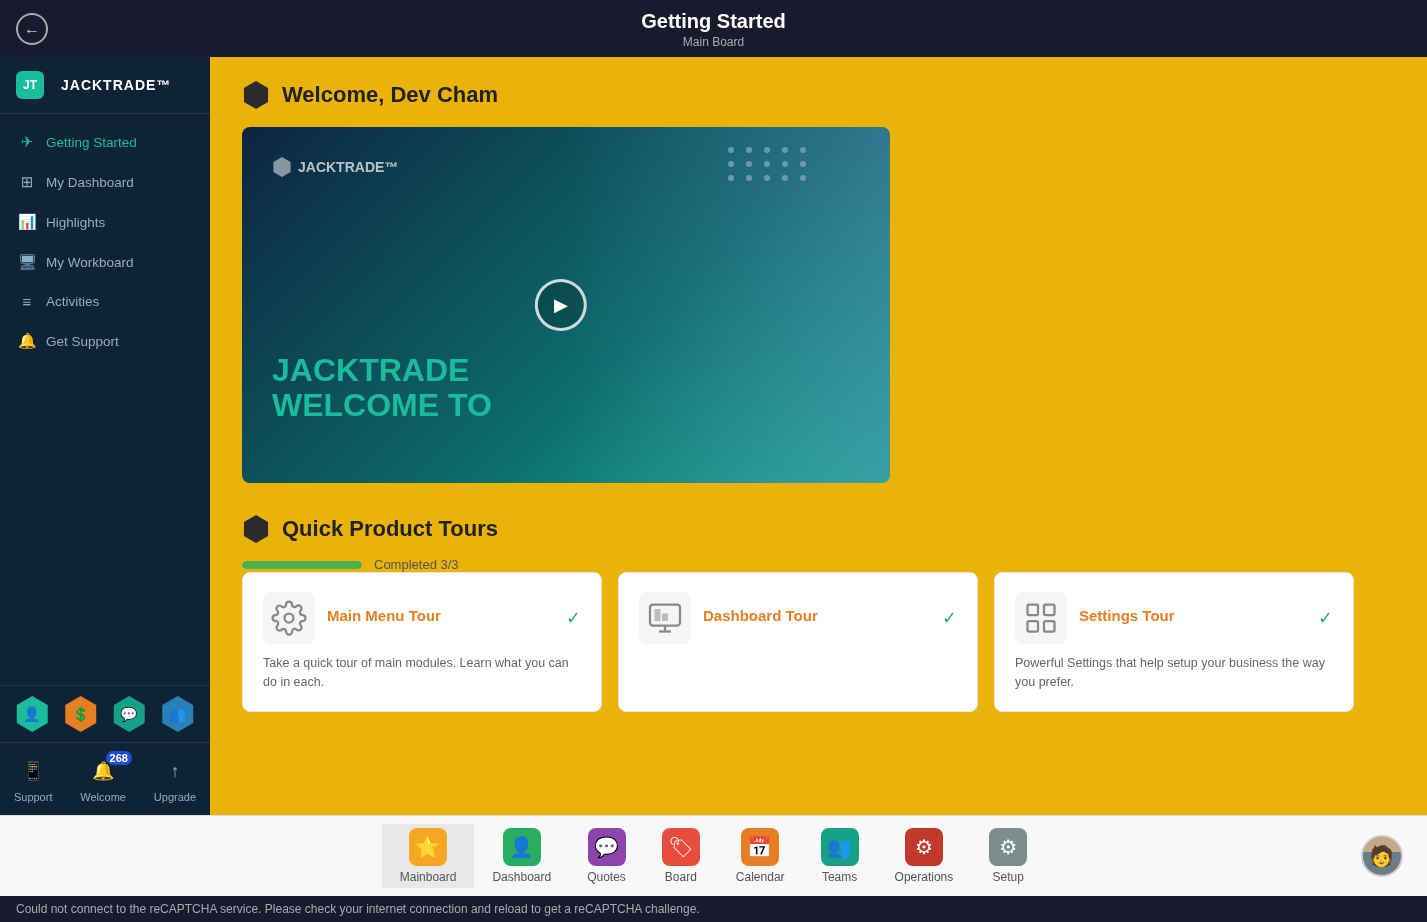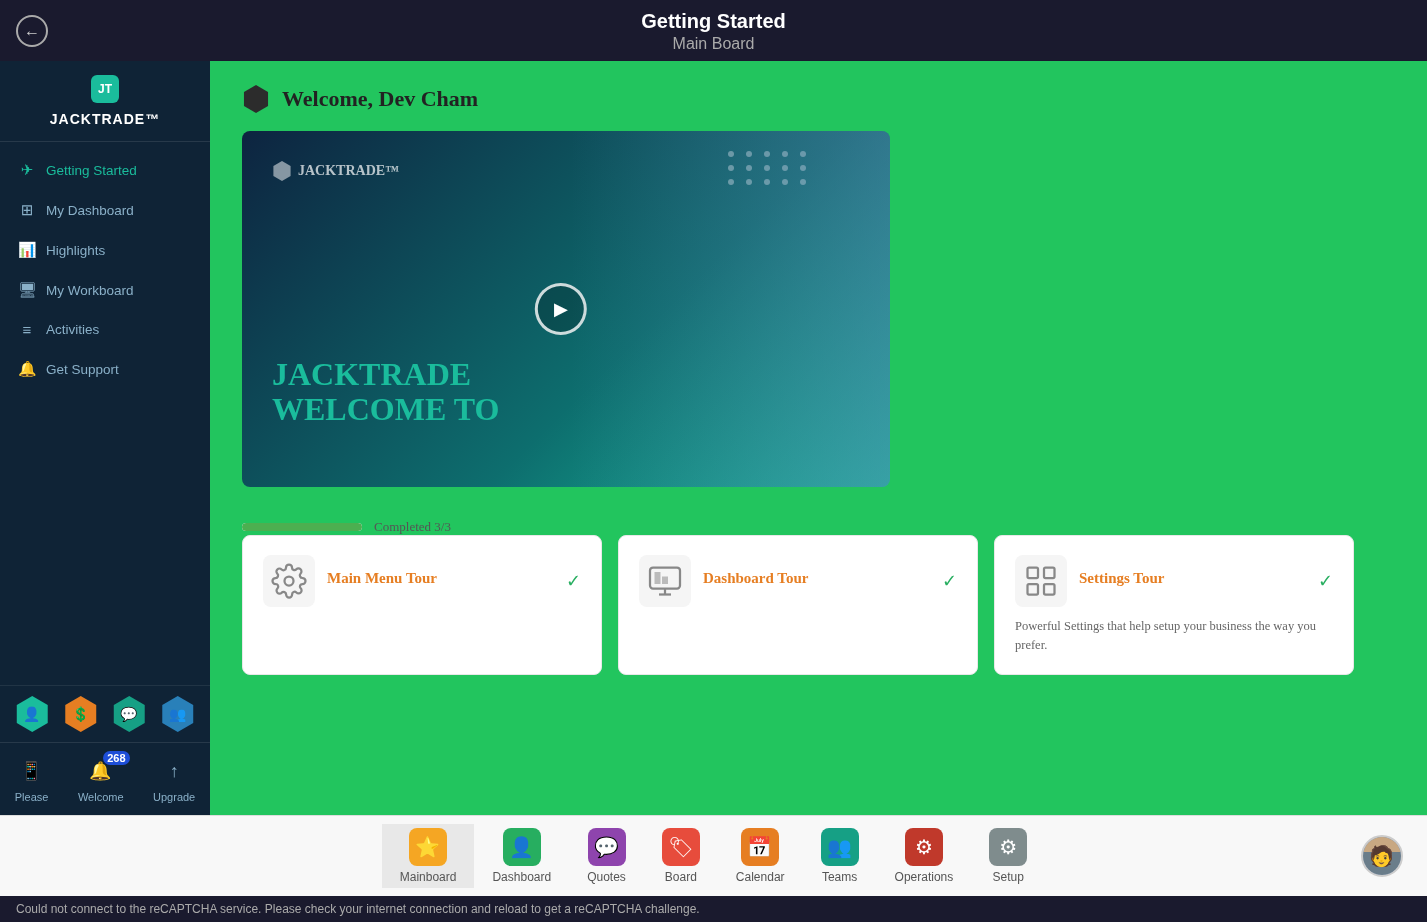--- a/index.html
+++ b/index.html
@@ -24,44 +24,43 @@
       border-radius: 50%;
       border: 2px solid #aaa;
       display: flex;
       align-items: center;
       justify-content: center;
       cursor: pointer;
       color: #ccc;
       font-size: 16px;
     }
     .top-header h1 { font-size: 20px; font-weight: 600; color: white; }
-    .top-header p { font-size: 16px; color: #aaa; margin-top: 2px; }
+    .top-header p { font-size: 12px; color: #aaa; margin-top: 2px; }
 
     
     .main-layout {
       display: flex;
       flex: 1;
       overflow: hidden;
     }
 
     
     .sidebar {
       width: 210px;
       background: #0f2336;
       display: flex;
       flex-direction: column;
       flex-shrink: 0;
     }
     .sidebar-logo {
       padding: 14px 16px;
       display: flex;
       align-items: center;
-      gap: 8px;
+      gap: 17px;
       border-bottom: 1px solid rgba(255,255,255,0.1);
-      flex-direction: column;
     }
     .sidebar-logo .logo-icon {
       width: 28px;
       height: 28px;
       background: #1abc9c;
       border-radius: 6px;
       display: flex;
       align-items: center;
       justify-content: center;
       color: white;
@@ -121,24 +120,23 @@
       color: white;
       font-size: 11px;
       border-radius: 10px;
       padding: 1px 4px;
       font-weight: bold;
     }
 
     
     .content-area {
       flex: 1;
-      background: #22c55e;
+      background: #eab308;
       overflow-y: auto;
       position: relative;
-      font-family: Liberation Serif, serif;
     }
     .content-inner {
       padding: 24px 32px;
       max-width: 1200px;
     }
 
     
     .welcome-header {
       display: flex;
       align-items: center;
@@ -468,21 +466,21 @@
       <div class="user-icon-btn">👤</div>
       <div class="user-icon-btn orange">💲</div>
       <div class="user-icon-btn teal2">💬</div>
       <div class="user-icon-btn blue">👥</div>
     </div>
 
     <div class="sidebar-bottom">
 
     <div class="bottom-btn">
           <div class="btn-icon">📱</div>
-                   <span>Please</span>
+                   <span>Support</span>
         </div>
         <div class="bottom-btn">
           <div class="btn-icon">🔔<span class="badge">268</span></div>
                    <span>Welcome</span>
         </div>
         <div class="bottom-btn">
           <div class="btn-icon">↑</div>
                    <span>Upgrade</span>
         </div>
       </div>
@@ -519,20 +517,24 @@
             <div class="video-dot"></div>
         </div>
         <div class="video-overlay-text">
           <div>JACKTRADE</div>
           <div>WELCOME TO</div>
         </div>
         <div class="video-play">▶</div>
         <div class="video-person"></div>
       </div>
 
+      <div class="section-header">
+        <div class="hex-icon"></div>
+        <h2>Quick Product Tours</h2>
+      </div>
       <div class="progress-row">
         <div class="progress-bar-bg">
           <div class="progress-bar-fill"></div>
         </div>
         <span class="progress-label">Completed 3/3</span>
       </div>
       <div class="tour-cards">
 
       <div class="tour-card">
     <div class="tour-card-top">
@@ -542,20 +544,21 @@
                   <path d="M19.4 15a1.65 1.65 0 0 0 .33 1.82l.06.06a2 2 0 1 1-2.83 2.83l-.06-.06a1.65 1.65 0 0 0-1.82-.33 1.65 1.65 0 0 0-1 1.51V21a2 2 0 0 1-4 0v-.09A1.65 1.65 0 0 0 9 19.4a1.65 1.65 0 0 0-1.82.33l-.06.06a2 2 0 1 1-2.83-2.83l.06-.06A1.65 1.65 0 0 0 4.68 15a1.65 1.65 0 0 0-1.51-1H3a2 2 0 0 1 0-4h.09A1.65 1.65 0 0 0 4.6 9a1.65 1.65 0 0 0-.33-1.82l-.06-.06a2 2 0 1 1 2.83-2.83l.06.06A1.65 1.65 0 0 0 9 4.68a1.65 1.65 0 0 0 1-1.51V3a2 2 0 0 1 4 0v.09a1.65 1.65 0 0 0 1 1.51 1.65 1.65 0 0 0 1.82-.33l.06-.06a2 2 0 1 1 2.83 2.83l-.06.06A1.65 1.65 0 0 0 19.4 9a1.65 1.65 0 0 0 1.51 1H21a2 2 0 0 1 0 4h-.09a1.65 1.65 0 0 0-1.51 1z"></path>
   </svg>
               </div>
       <div style="flex:1">
         <div class="tour-card-header">
           <span class="tour-card-title">Main Menu Tour</span>
           <span class="tour-check">✓</span>
         </div>
       </div>
     </div>
+    <p class="tour-card-desc">Take a quick tour of main modules. Learn what you can do in each.</p>
   </div>
           <div class="tour-card">
     <div class="tour-card-top">
       <div class="tour-icon-box">
                 <svg width="36" height="36" viewBox="0 0 24 24" fill="none" stroke="#888" stroke-width="1.5">
     <rect x="2" y="3" width="20" height="14" rx="2"></rect>
                   <line x1="8" y1="21" x2="16" y2="21"></line>
                   <line x1="12" y1="17" x2="12" y2="21"></line>
     <rect x="5" y="6" width="4" height="8" fill="#bbb" stroke="none"></rect>
                   <rect x="10" y="9" width="4" height="5" fill="#bbb" stroke="none"></rect>

